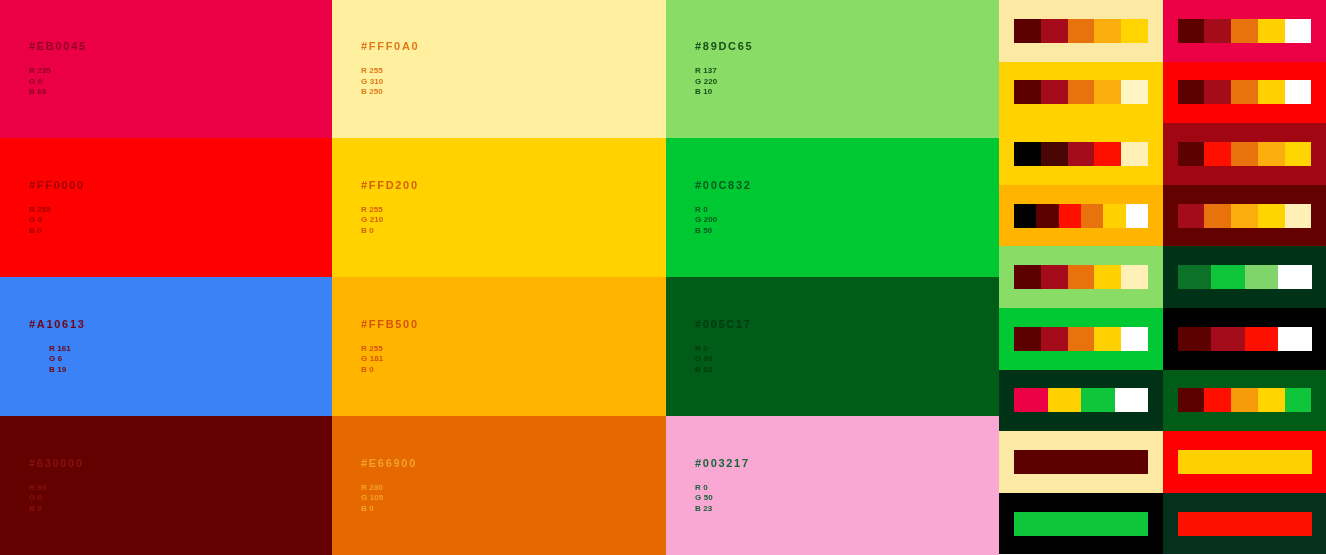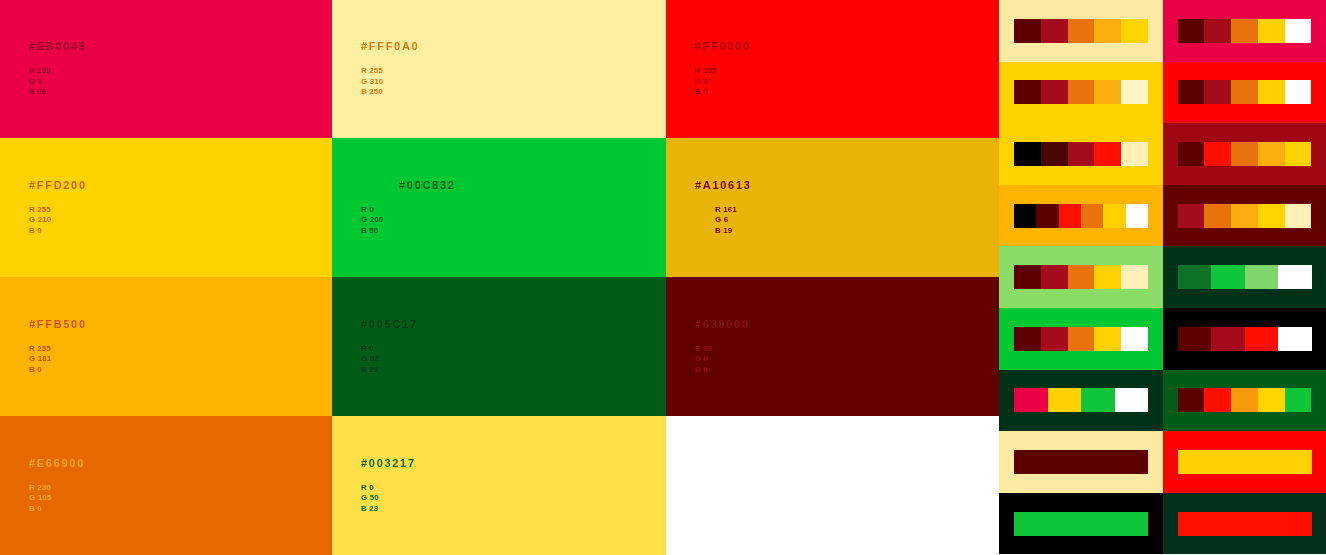--- a/index.html
+++ b/index.html
@@ -101,20 +101,30 @@
       <div class="swatch" style="background: rgb(255, 240, 160);">
         <div class="swatch-inner">
           <div class="swatch-hex" style="color: rgb(224, 120, 24);">#FFF0A0</div>
           <div style="color: rgb(224, 120, 24);">
             <div class="swatch-rgb">R 255</div>
             <div class="swatch-rgb">G 310</div>
             <div class="swatch-rgb">B 250</div>
           </div>
         </div>
       </div>
+      <div class="swatch" style="background: rgb(137, 220, 101);">
+        <div class="swatch-inner">
+          <div class="swatch-hex" style="color: rgb(23, 80, 26);">#89DC65</div>
+          <div style="color: rgb(23, 80, 26);">
+            <div class="swatch-rgb">R 137</div>
+            <div class="swatch-rgb">G 220</div>
+            <div class="swatch-rgb">B 10</div>
+          </div>
+        </div>
+      </div>
       <div class="swatch" style="background: rgb(255, 0, 0);">
         <div class="swatch-inner">
           <div class="swatch-hex" style="color: rgb(156, 0, 0);">#FF0000</div>
           <div style="color: rgb(156, 0, 0);">
             <div class="swatch-rgb">R 255</div>
             <div class="swatch-rgb">G 0</div>
             <div class="swatch-rgb">B 0</div>
           </div>
         </div>
       </div>
@@ -123,29 +133,29 @@
           <div class="swatch-hex" style="color: rgb(212, 96, 12);">#FFD200</div>
           <div style="color: rgb(212, 96, 12);">
             <div class="swatch-rgb">R 255</div>
             <div class="swatch-rgb">G 210</div>
             <div class="swatch-rgb">B 0</div>
           </div>
         </div>
       </div>
       <div class="swatch" style="background: rgb(0, 200, 50);">
         <div class="swatch-inner">
-          <div class="swatch-hex" style="color: rgb(6, 89, 31); margin-left: 38px;">#00C832</div>
+          <div class="swatch-hex" style="color: rgb(6, 89, 31);">#00C832</div>
           <div style="color: rgb(6, 89, 31);">
             <div class="swatch-rgb">R 0</div>
             <div class="swatch-rgb">G 200</div>
             <div class="swatch-rgb">B 50</div>
           </div>
         </div>
       </div>
-      <div class="swatch" style="background: #eab308;">
+      <div class="swatch" style="background: #3b82f6;">
         <div class="swatch-inner">
           <div class="swatch-hex" style="color: rgb(109, 6, 16);">#A10613</div>
           <div style="color: rgb(109, 6, 16); margin-left: 20px;">
             <div class="swatch-rgb">R 161</div>
             <div class="swatch-rgb">G 6</div>
             <div class="swatch-rgb">B 19</div>
           </div>
         </div>
       </div>
       <div class="swatch" style="background: rgb(255, 181, 0);">
@@ -181,21 +191,21 @@
       <div class="swatch" style="background: rgb(230, 105, 0);">
         <div class="swatch-inner">
           <div class="swatch-hex" style="color: rgb(242, 162, 42);">#E66900</div>
           <div style="color: rgb(242, 162, 42);">
             <div class="swatch-rgb">R 230</div>
             <div class="swatch-rgb">G 105</div>
             <div class="swatch-rgb">B 0</div>
           </div>
         </div>
       </div>
-      <div class="swatch" style="background: #fde047;">
+      <div class="swatch" style="background: #f9a8d4;">
         <div class="swatch-inner">
           <div class="swatch-hex" style="color: rgb(20, 101, 58);">#003217</div>
           <div style="color: rgb(20, 101, 58);">
             <div class="swatch-rgb">R 0</div>
             <div class="swatch-rgb">G 50</div>
             <div class="swatch-rgb">B 23</div>
           </div>
         </div>
       </div>
     </div>

